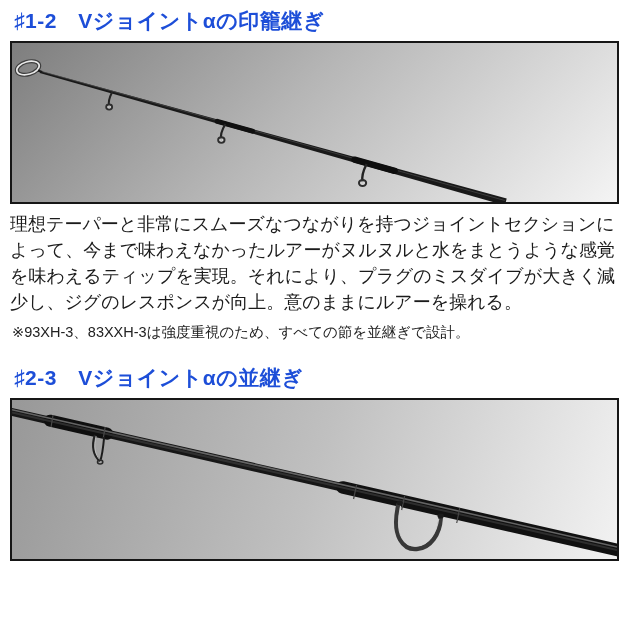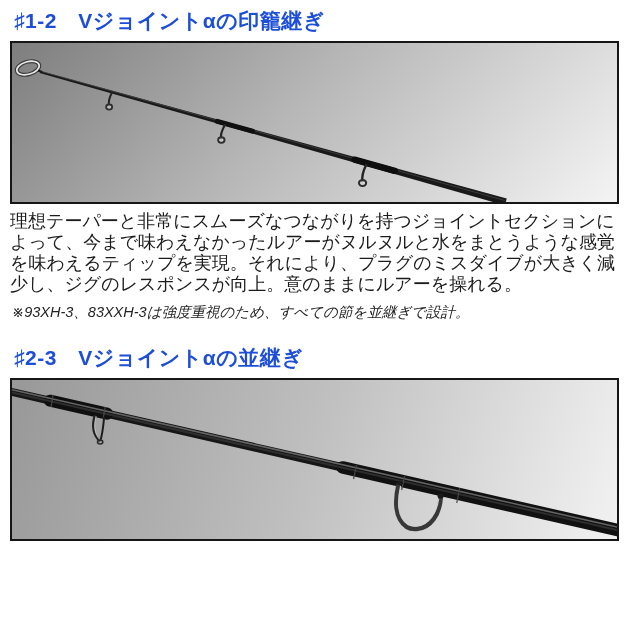--- a/index.html
+++ b/index.html
@@ -24,31 +24,30 @@
     border:2px solid #161616;
     position:relative;
     overflow:hidden;
   }
   .photo svg{display:block;width:100%;height:100%;}
   .photo1{background:linear-gradient(133deg,#7e7e7e 0%,#b6b6b6 45%,#f4f4f4 100%);}
   .photo2{background:linear-gradient(107deg,#989898 0%,#c0c0c0 50%,#f2f2f2 100%);}
   .body-text{
     margin:7px 0 0 0;
     font-size:18px;
-    line-height:21px;
+    line-height:26px;
     color:#1b1b1b;
     white-space:pre-line;
     letter-spacing:0px;
   }
   .note{
     margin:9px 0 0 2px;
     font-size:14.5px;
     line-height:17px;
     color:#222222;
-    font-style:italic;
   }
   .sec2-heading{margin-top:26px;}
   .photo-m{margin-top:7px;}
   .p2{margin-top:8px;}
 </style>
 </head>
 <body>
 
 <div class="page">
 

